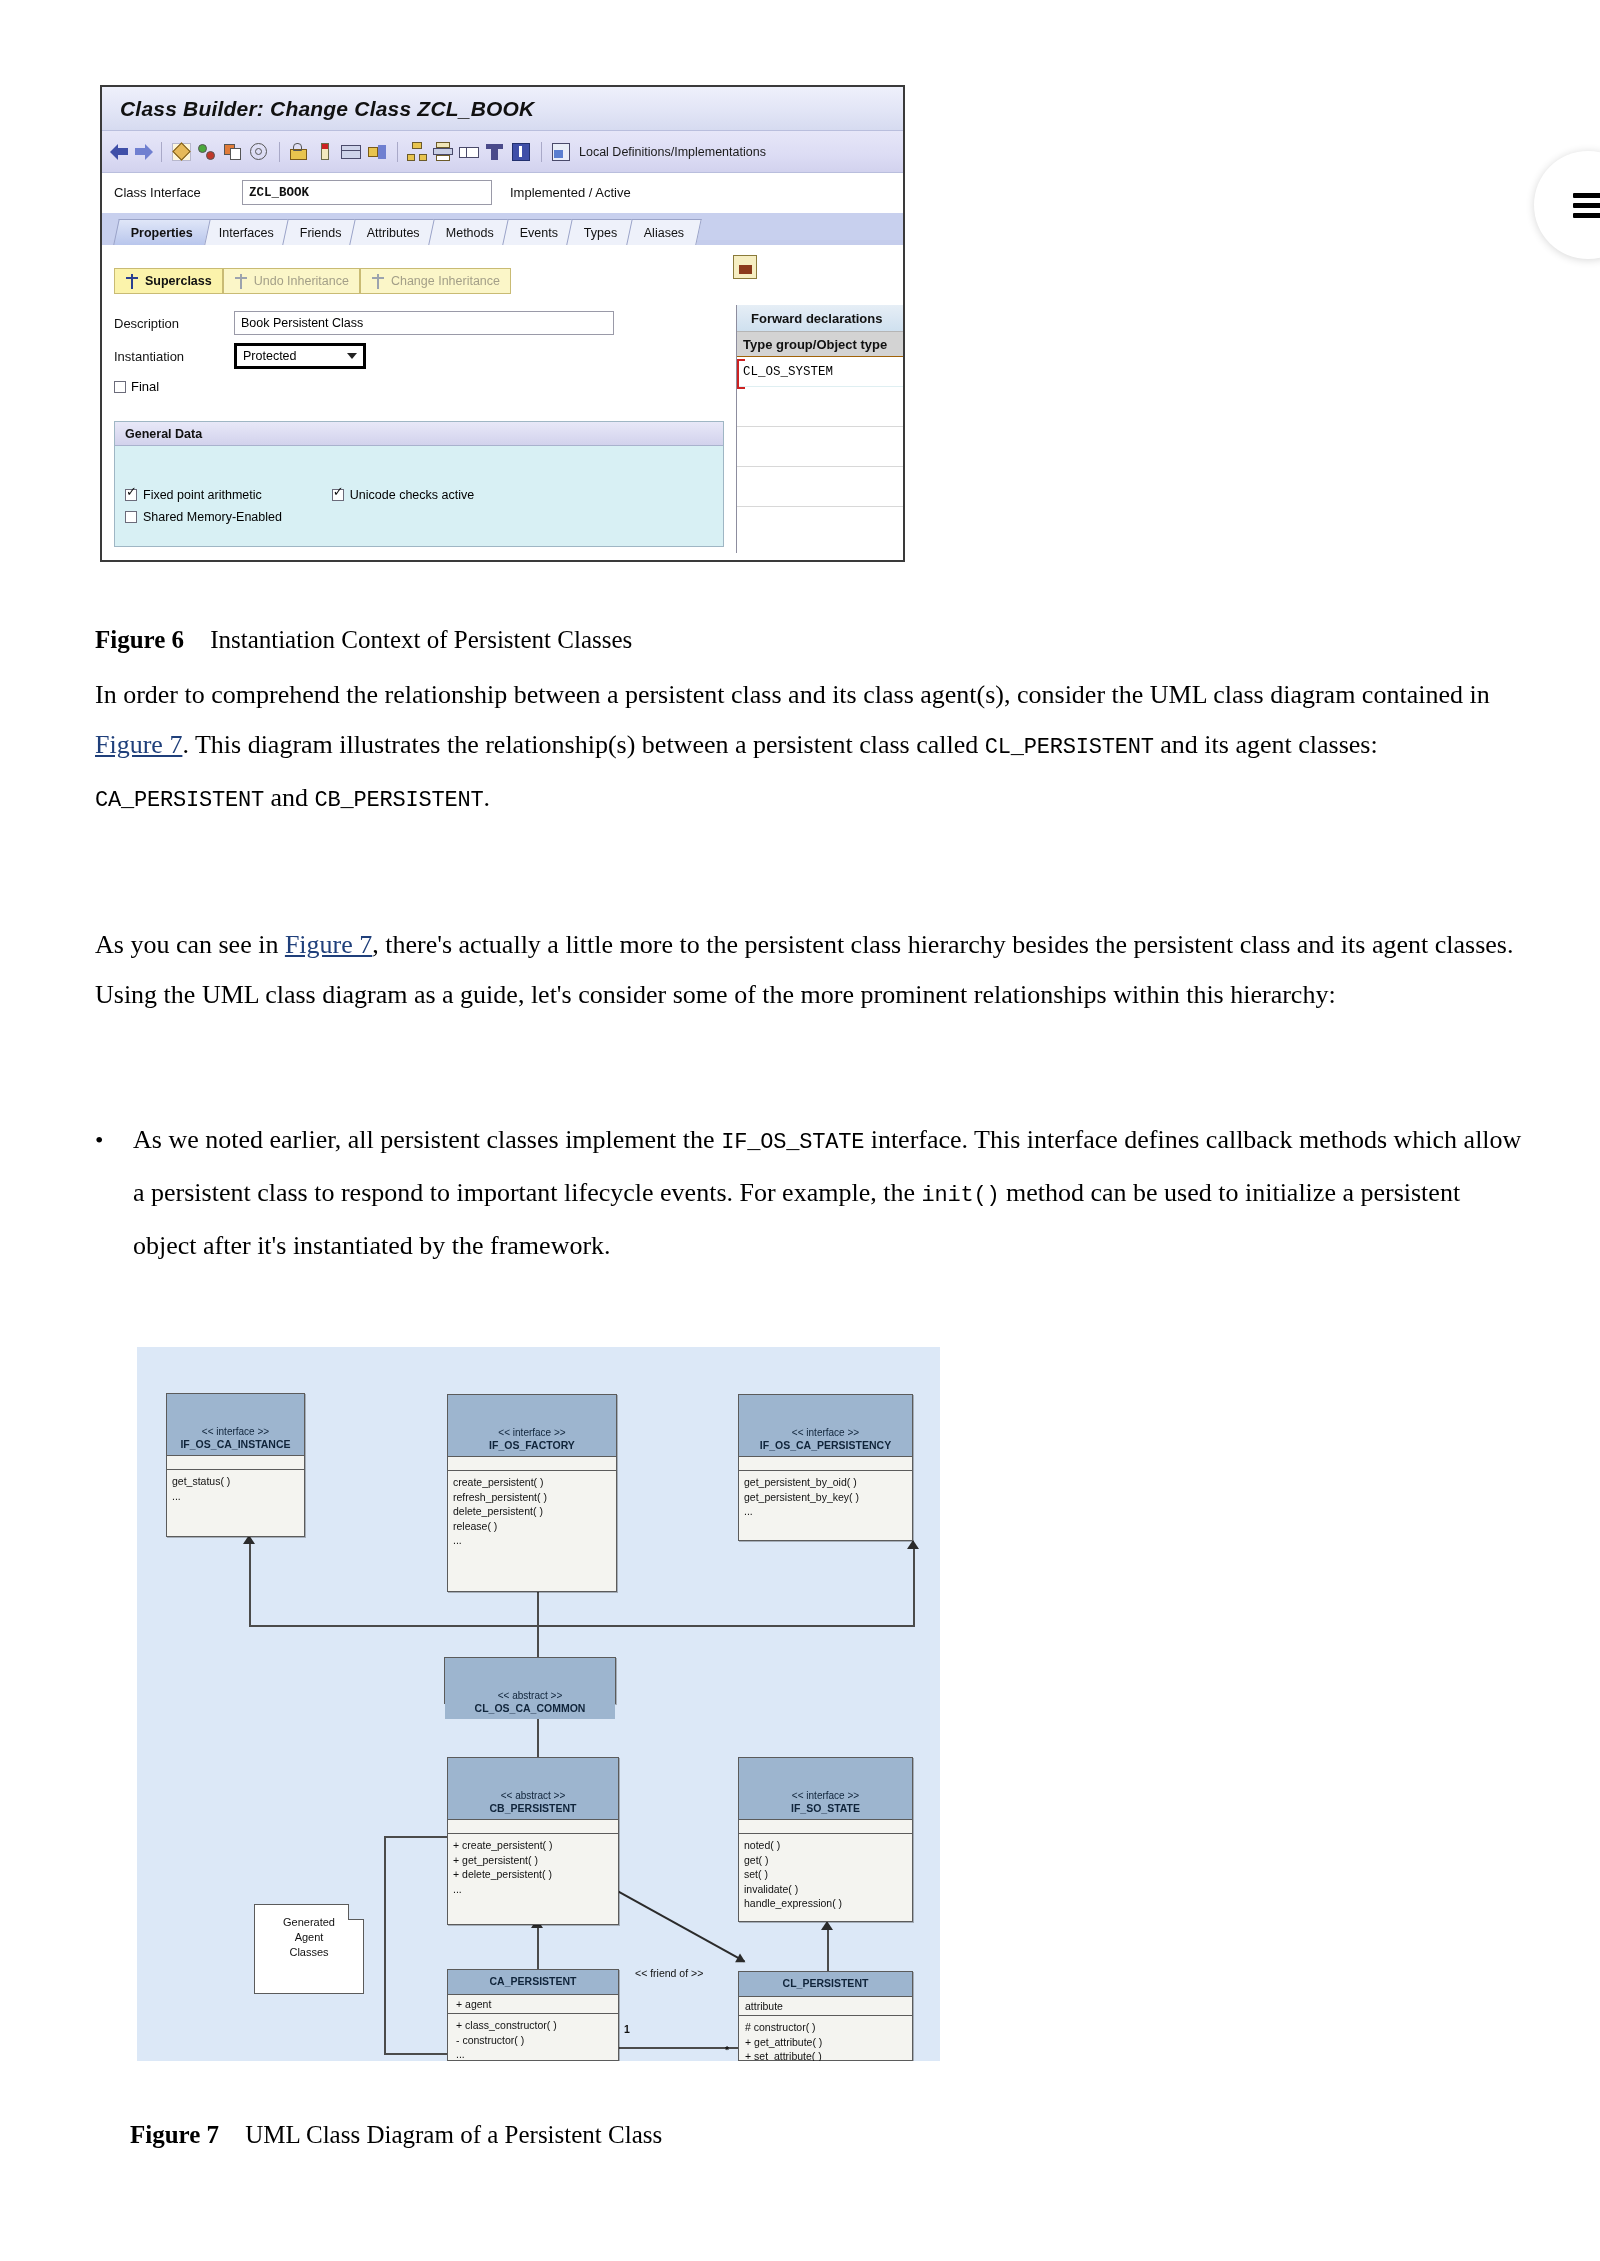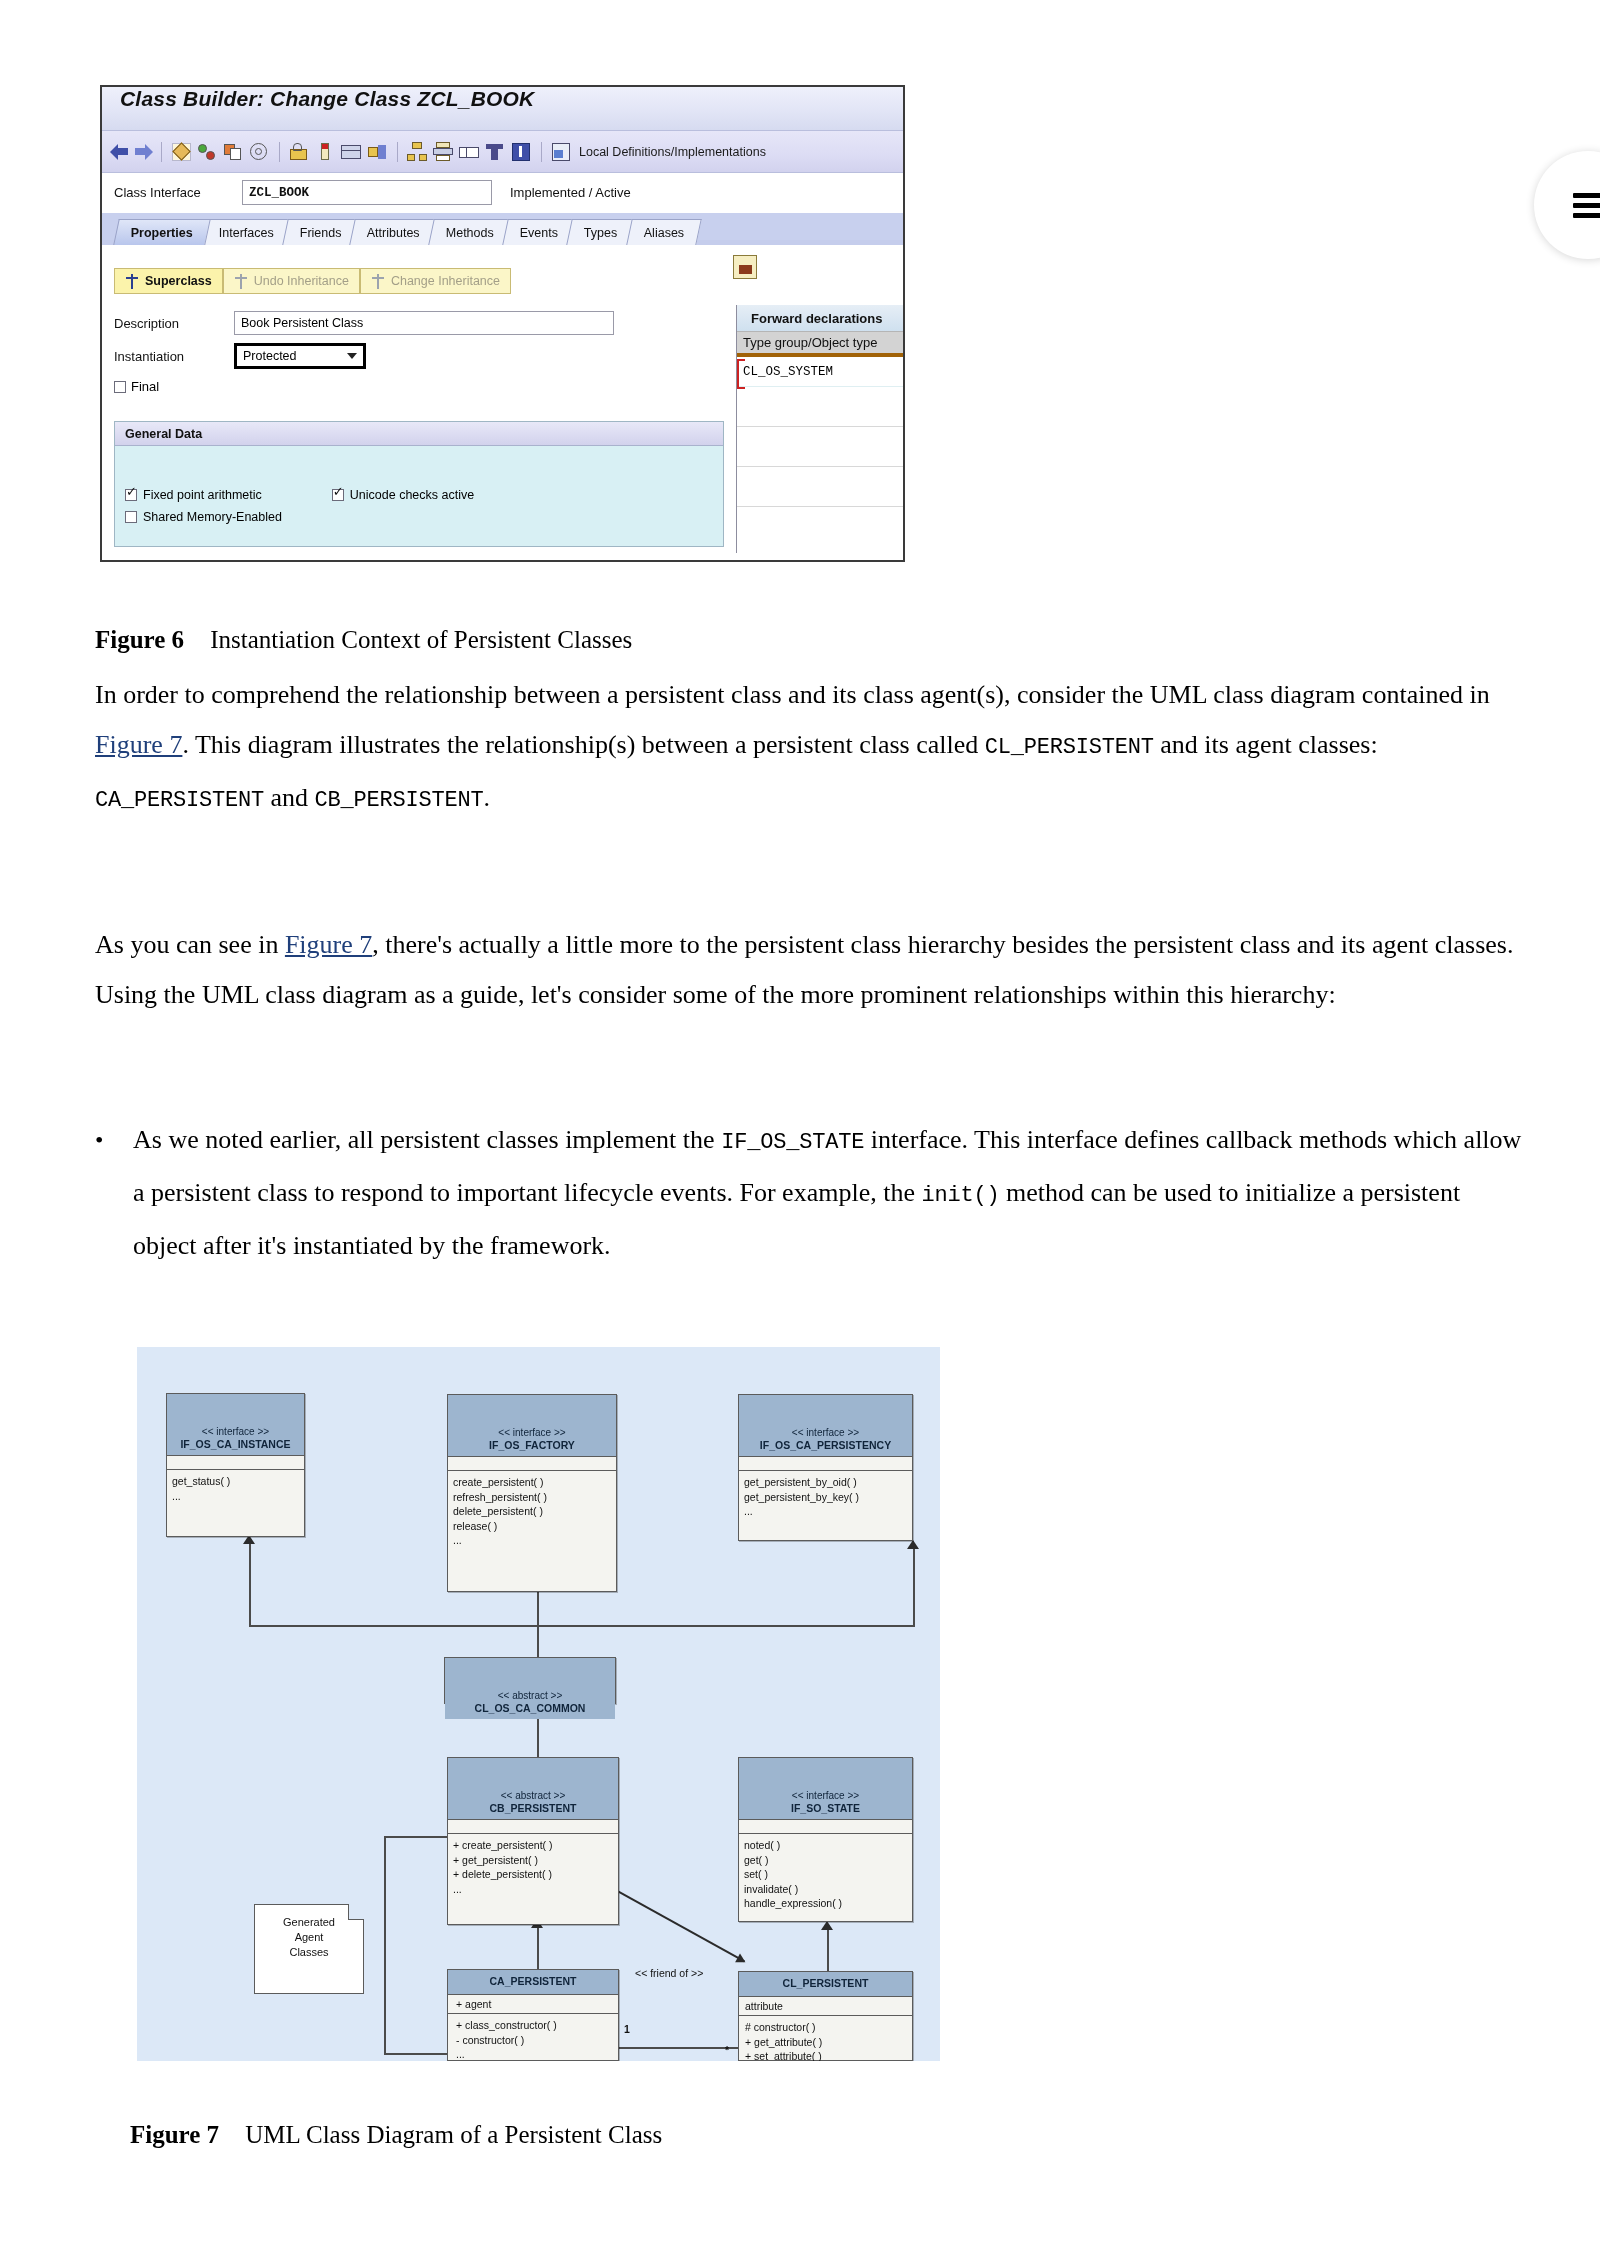--- a/index.html
+++ b/index.html
@@ -18,21 +18,21 @@
     border:2px solid #3a3a3a;
     background:#ffffff;
     font-family:"Liberation Sans", sans-serif;
     overflow:hidden;
     filter: blur(0.15px);
   }
   .sap-title {
     height:44px;
     background:linear-gradient(to bottom,#eef0fb 0%,#e2e5f6 55%,#d6dbf0 100%);
     border-bottom:1px solid #b9bedd;
-    display:flex; align-items:flex-start;
+    display:flex; align-items:center;
     padding-left:18px;
   }
   .sap-title span {
     font-style:italic; font-weight:bold; font-size:21px; color:#111;
     letter-spacing:.2px;
   }
   .sap-toolbar {
     height:42px;
     background:linear-gradient(to bottom,#e6e6f8 0%,#dcdcf4 60%,#d2d2ee 100%);
     border-bottom:1px solid #b9bedd;
@@ -166,22 +166,22 @@
   .fwd-icon:after {
     content:""; position:absolute; left:5px; top:9px; width:13px; height:9px;
     background:#8b3a1c;
   }
   .fwd-hdr {
     height:26px; background:linear-gradient(to bottom,#e6eef6,#cfe0ef);
     display:flex; align-items:center; padding-left:14px;
     font-size:13px; font-weight:bold; color:#111;
   }
   .fwd-col {
-    height:26px; background:#d3d3d3; border-top:1px solid #b5b5b5; border-bottom:4px solid #a16207;
-    display:flex; align-items:center; padding-left:6px; font-size:13px; color:#111;
+    height:26px; background:#d3d3d3; border-top:1px solid #b5b5b5; border-bottom:1px solid #a16207;
+    display:flex; align-items:center; padding-left:6px; font-size:13px; color:#111;font-weight:bold;
   }
   .fwd-cell {
     height:30px; display:flex; align-items:center; padding-left:6px;
     font-size:12.5px; font-family:"Liberation Mono", monospace; color:#000000;
     border-bottom:1px solid #dfeff2; position:relative;
   }
   .fwd-cell:before {
     content:""; position:absolute; left:0; top:2px; width:6px; height:26px;
     border-left:2px solid #cc2222; border-top:2px solid #cc2222; border-bottom:2px solid #cc2222;
   }

